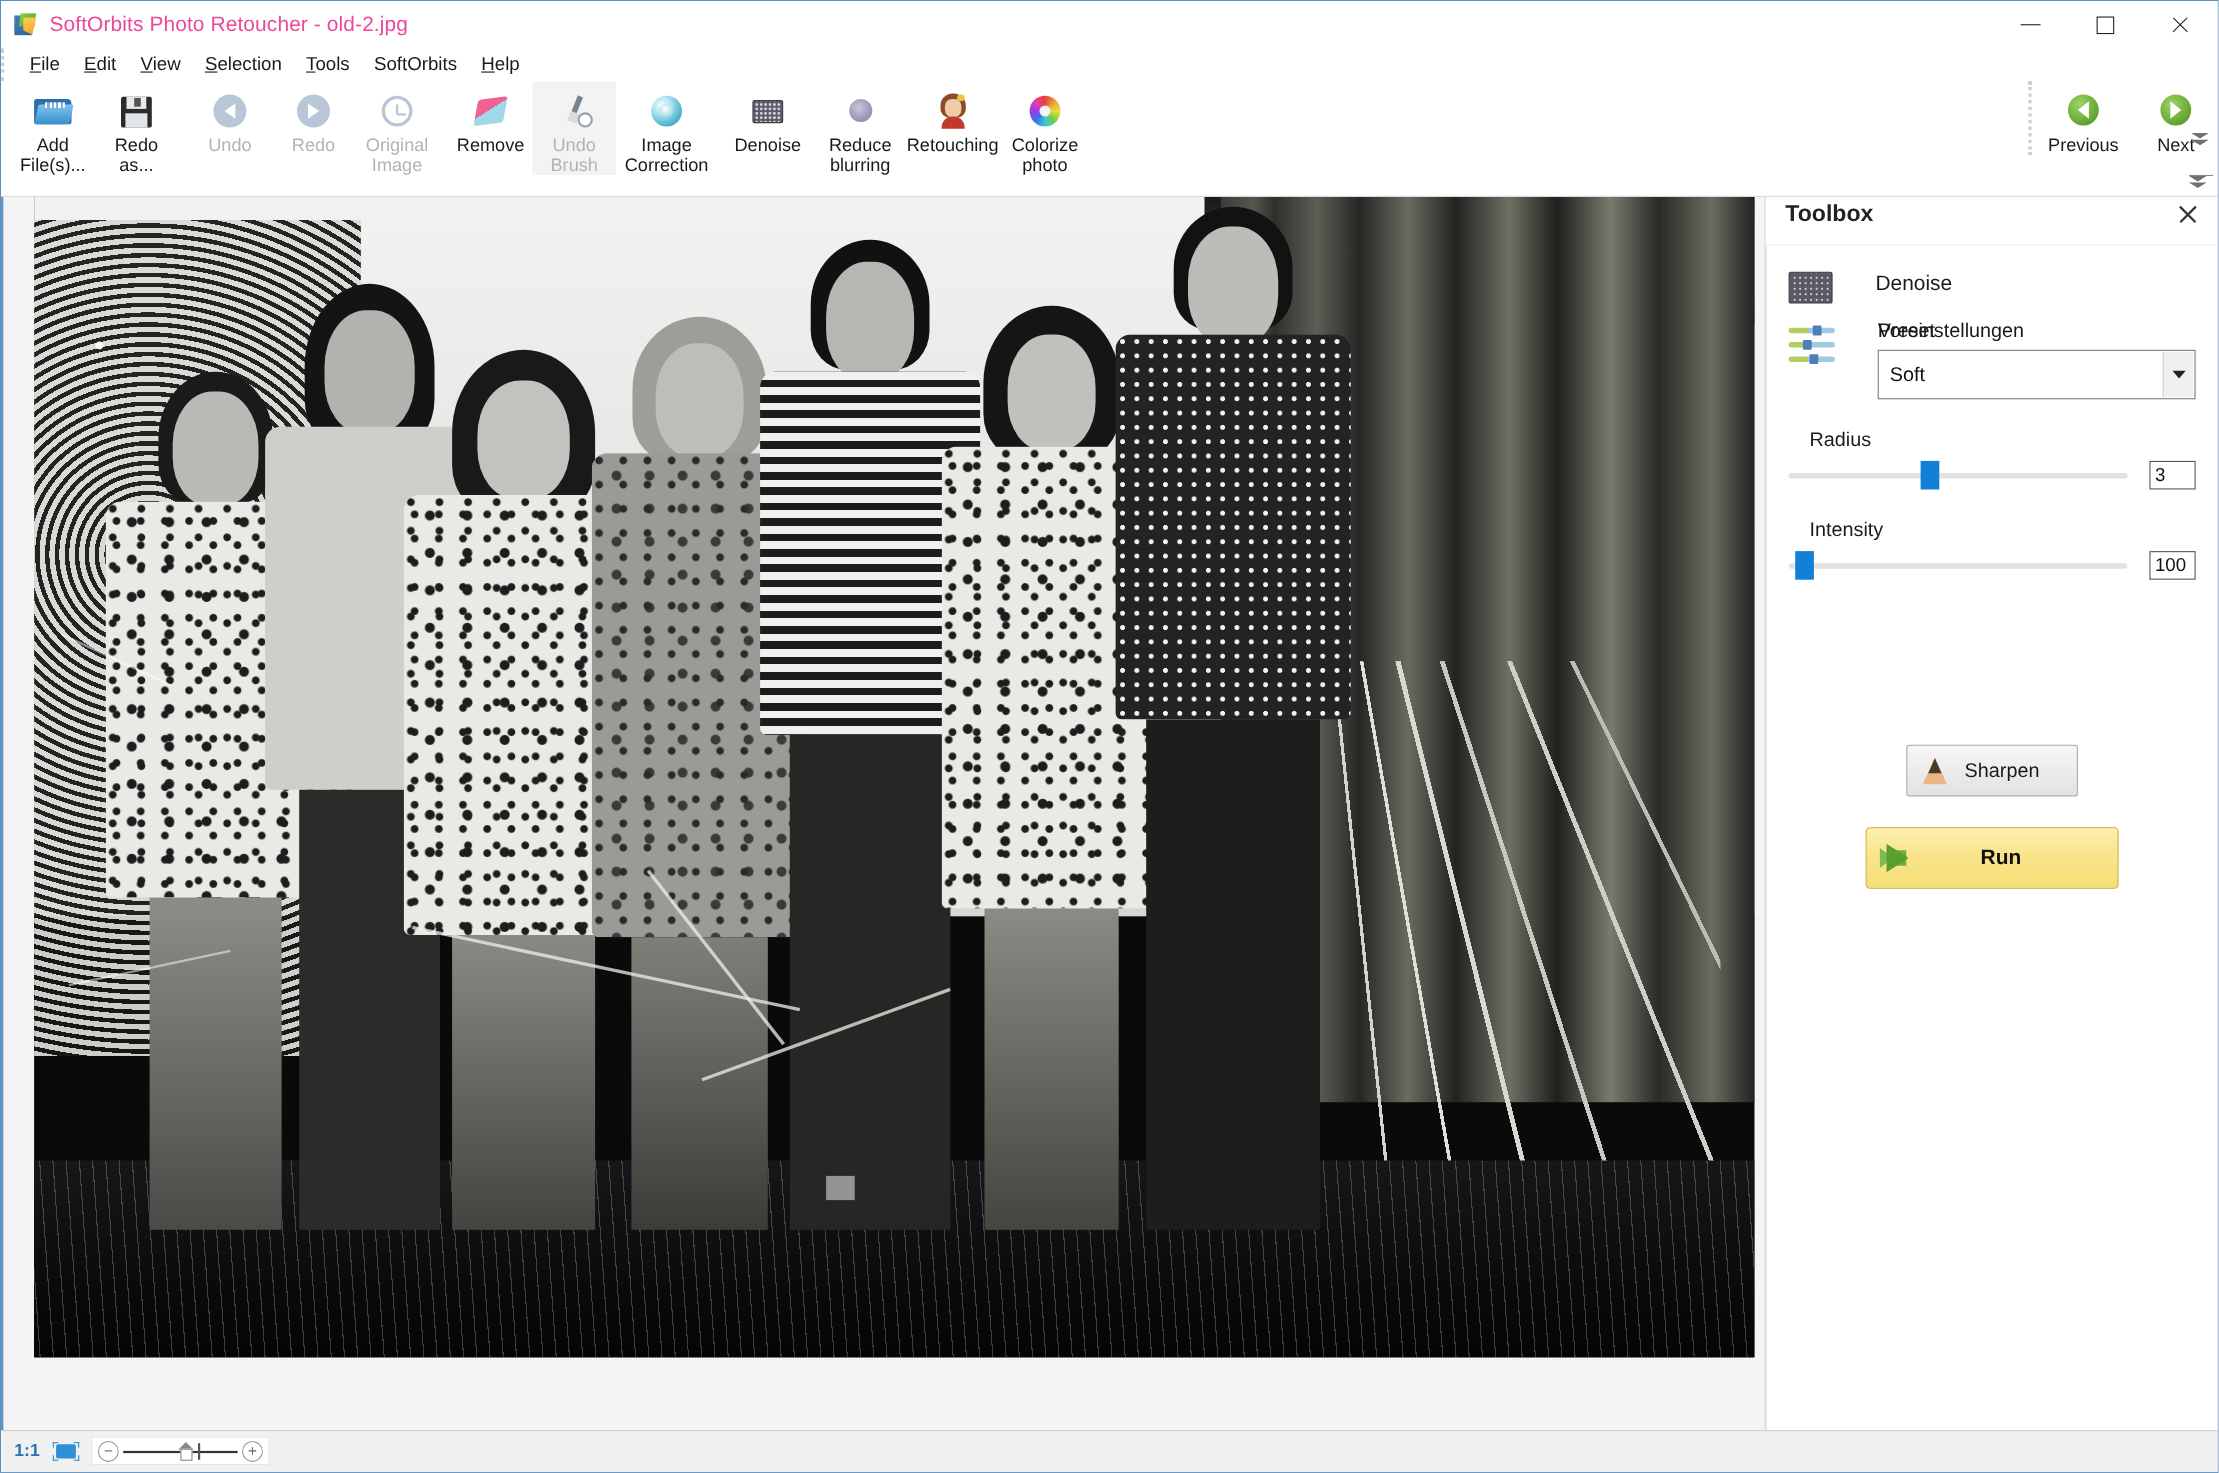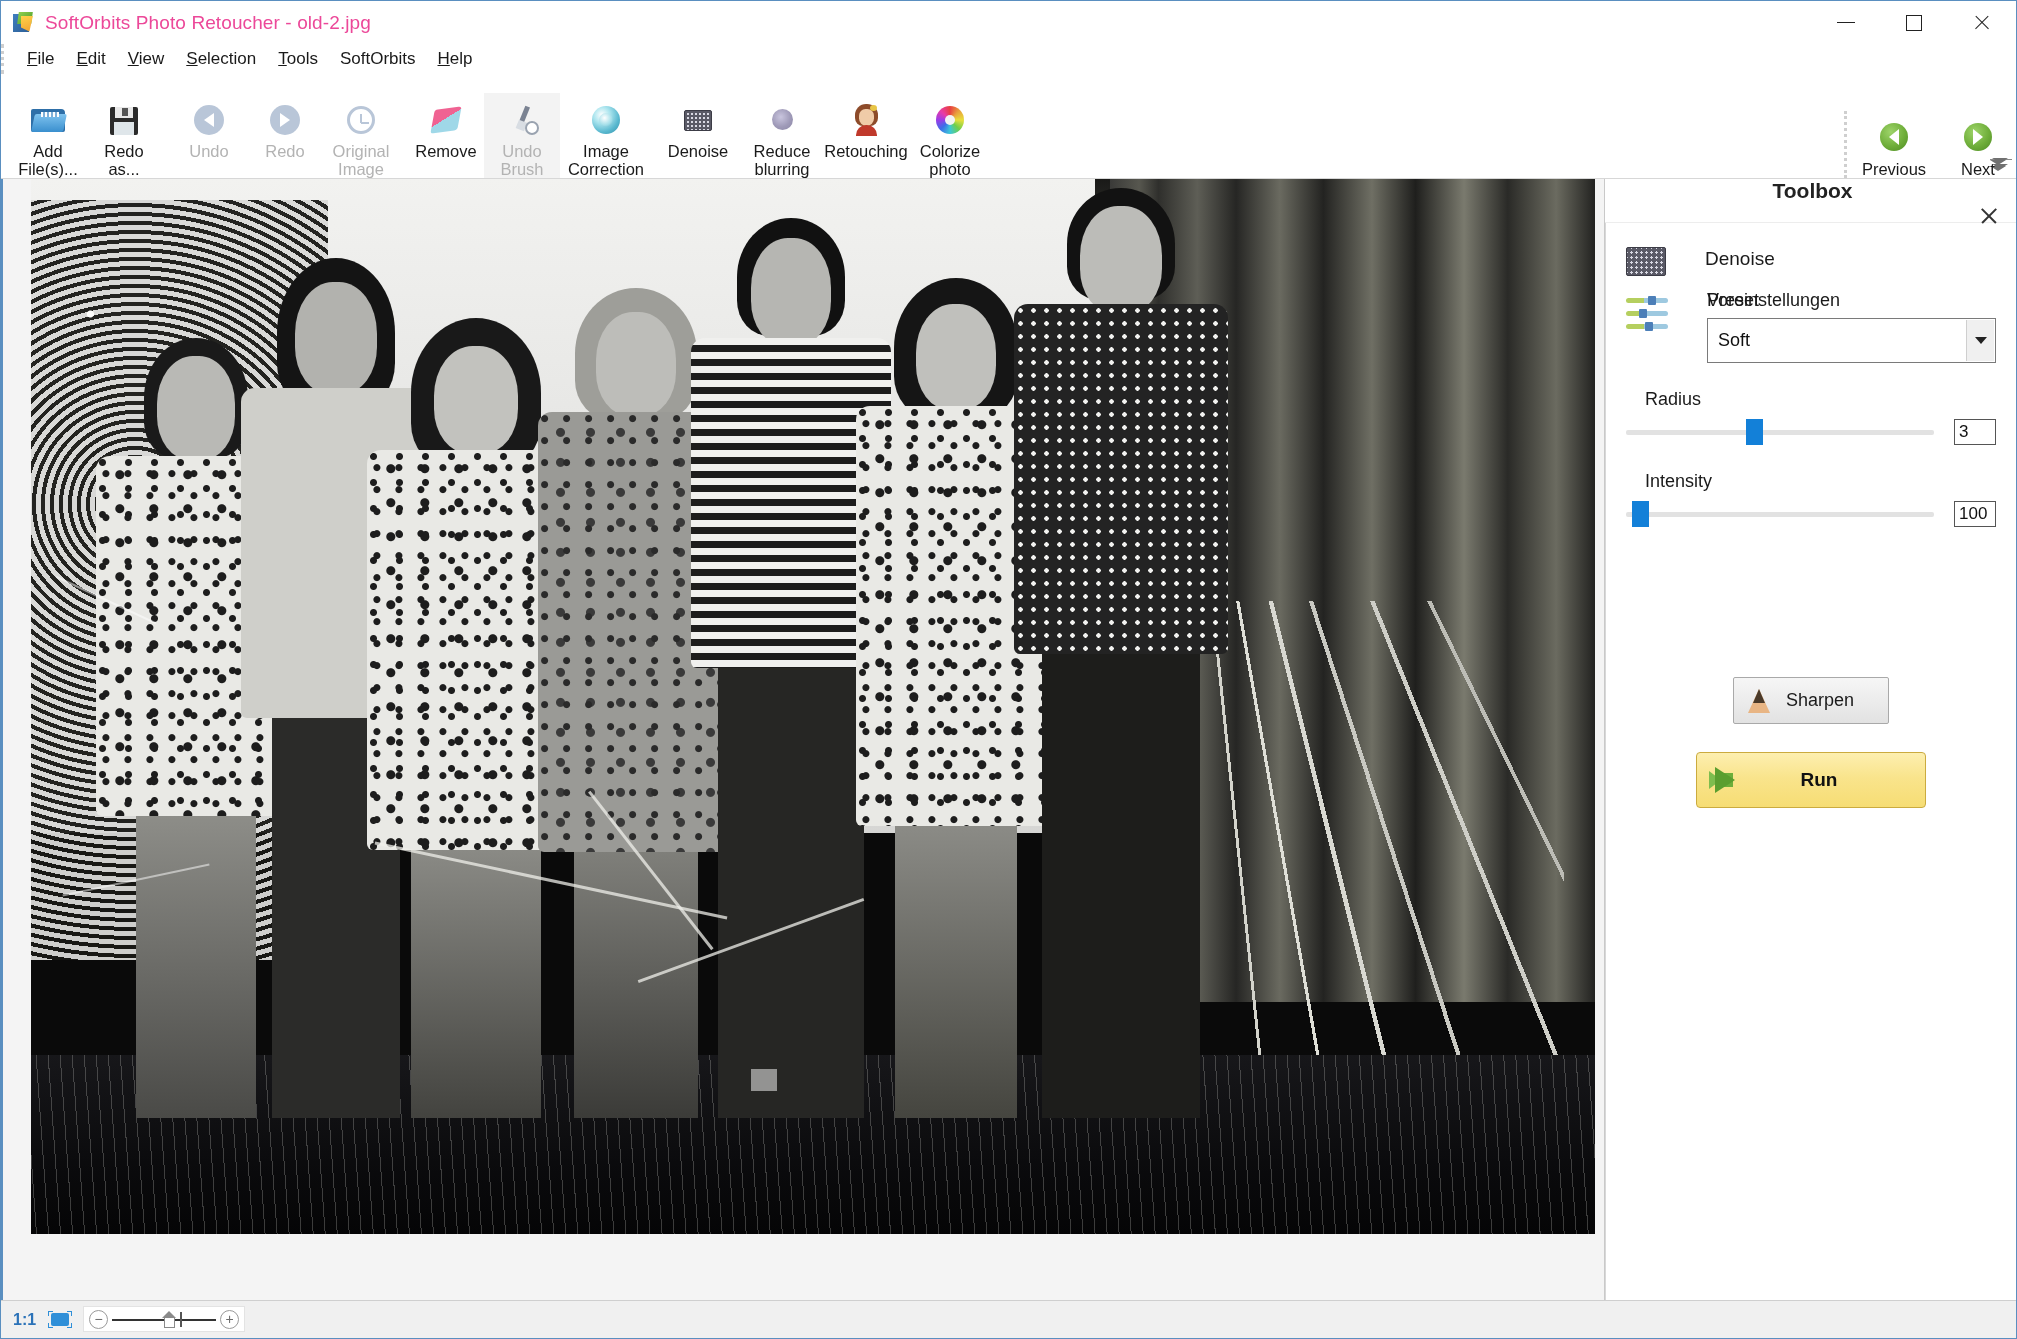--- a/index.html
+++ b/index.html
@@ -64,21 +64,21 @@
   }
   .menu-item {
     font-size: 17px; color: #1a1a1a;
     padding: 2px 11px; cursor: default; white-space: nowrap;
   }
   .menu-item u { text-decoration: underline; }
 
   
   .ribbon {
     height: 105px; min-height: 105px;
-    display: flex; align-items: flex-end;
+    display: flex; align-items: flex-start;
     background: #ffffff;
     border-bottom: 1px solid #d7d7d7;
     position: relative;
   }
   .rb-grip {
     width: 4px; border-left: 3px dotted #cfcfcf; margin-left: 5px;
   }
   .rb-group { display:flex; align-items:stretch; }
   .rb-sep { width:1px; background:#dcdcdc; margin: 10px 4px 10px 4px; }
   .tbtn {
@@ -216,21 +216,20 @@
   .toolbox {
     width: 412px; min-width: 412px;
     background:#ffffff;
     border-left: 1px solid #c9c9c9;
     display:flex; flex-direction:column;
   }
   .tb-head {
     height: 44px; display:flex; align-items:center;
     padding: 0 14px 12px 18px;
     border-bottom:1px solid #ededed;
-    flex-direction:column;
   }
   .tb-title { font-size:21px; font-weight:bold; color:#222; }
   .tb-close {
     margin-left:auto; width:26px;height:26px;position:relative;cursor:default;
   }
   .tb-close:before,.tb-close:after{
     content:'';position:absolute;left:3px;top:12px;width:20px;height:1.5px;background:#333;}
   .tb-close:before{transform:rotate(45deg);}
   .tb-close:after{transform:rotate(-45deg);}
   .tb-body { flex:1; border-left:1px solid #d8d8d8; padding: 22px 20px 0 20px; position:relative; }

